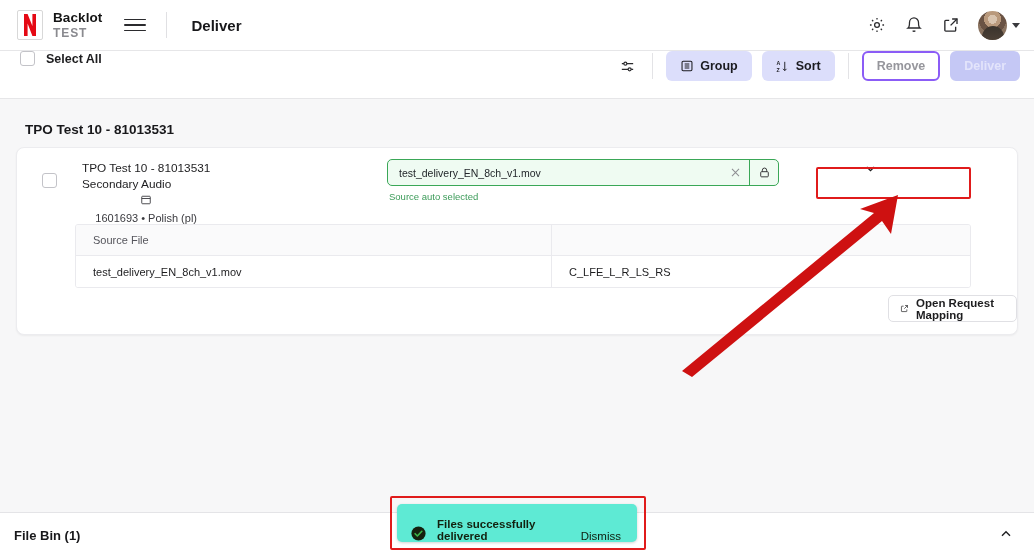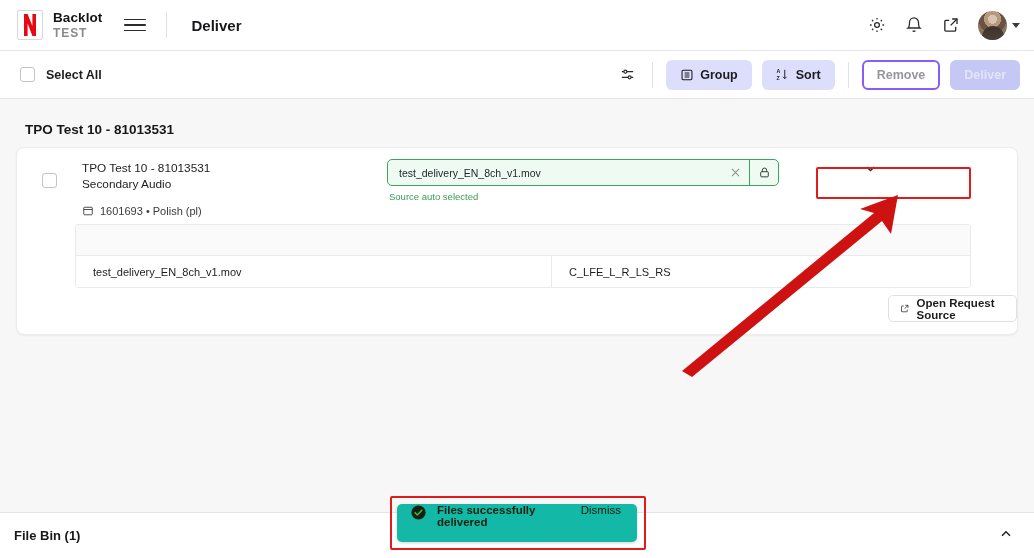--- a/index.html
+++ b/index.html
@@ -48,21 +48,21 @@
     width: 22px; height: 20px; transform: translateX(-50%);
     background: linear-gradient(180deg, #3a332c, #53453a);
     border-radius: 11px 11px 0 0;
   }
   .caret-down { width: 0; height: 0; border-left: 4px solid transparent; border-right: 4px solid transparent; border-top: 5px solid #3a3a3d; }
 
   
   .toolbar {
     position: absolute; top: 51px; left: 0; width: 1034px; height: 48px;
     background: #ffffff; border-bottom: 1px solid #e6e6e8;
-    display: flex; align-items: center;
+    display: flex; align-items: flex-start;
   }
   .checkbox {
     width: 15px; height: 15px; border: 1.4px solid #c3c3c8;
     border-radius: 3px; background: #fff; cursor: pointer; flex: none;
   }
   .select-all { display: flex; align-items: center; gap: 11px; margin-left: 20px; }
   .select-all-label { font-size: 12.5px; font-weight: bold; color: #1d1d1f; }
 
   .toolbar-right { margin-left: auto; display: flex; align-items: center; margin-right: 14px; }
   .tb-sep { width: 1px; height: 26px; background: #e3e3e6; margin: 0 13px; }
@@ -89,21 +89,21 @@
     background: #ffffff; border-radius: 8px; border: 1px solid #ececef;
     box-shadow: 0 1px 2px rgba(0,0,0,.05);
   }
 
   .row-head { position: relative; height: 64px; }
   .row-check { position: absolute; left: 25px; top: 25px; }
 
   .titles { position: absolute; left: 65px; top: 12px; }
   .t-main { font-size: 11.8px; color: #1d1d1f; line-height: 16px; }
   .t-sub { font-size: 11.8px; color: #1d1d1f; line-height: 16px; }
-  .t-meta { display: flex; align-items: center; gap: 6px; margin-top: 13px; }
+  .t-meta { display: flex; align-items: center; gap: 6px; margin-top: 2px; flex-direction: column; }
   .t-meta-text { font-size: 11px; color: #3a3a3f; }
 
   .file-field {
     position: absolute; left: 370px; top: 11px; width: 392px; height: 27px;
     border: 1.6px solid #3aa757; border-radius: 5px; background: #effbf2;
     display: flex; align-items: center;
   }
   .file-name { font-size: 10.5px; color: #23272b; margin-left: 11px; flex: 1; }
   .field-x { width: 26px; display: flex; align-items: center; justify-content: center; cursor: pointer; }
   .field-div { width: 1.5px; height: 27px; background: #3aa757; }
@@ -150,21 +150,21 @@
   .filebin {
     position: absolute; left: 0; bottom: 0; width: 1034px; height: 46px;
     background: #ffffff; border-top: 1px solid #e4e4e7;
     display: flex; align-items: center;
   }
   .filebin-title { margin-left: 14px; font-size: 13px; font-weight: bold; color: #18181b; }
   .filebin-chev { margin-left: auto; margin-right: 20px; cursor: pointer; }
 
   .toast {
     position: absolute; left: 397px; bottom: 16px; width: 240px; height: 38px;
-    background: #14b8a6; border-radius: 5px; display: flex; align-items: flex-start;
+    background: #5eead4; border-radius: 5px; display: flex; align-items: flex-end;
     box-shadow: 0 1px 3px rgba(0,0,0,.18);
   }
   .toast-check { margin-left: 13px; width: 17px; height: 17px; display: flex; }
   .toast-text { margin-left: 10px; font-size: 11.5px; font-weight: bold; color: #12210f; }
   .toast-dismiss { margin-left: auto; margin-right: 16px; font-size: 11.5px; font-weight: normal; color: #0f1d0d; cursor: pointer; }
 
   .anno-toast {
     position: absolute; left: 390px; bottom: 8px; width: 256px; height: 54px;
     border: 2.5px solid #e01b1b; border-radius: 2px; pointer-events: none;
   }
@@ -306,34 +306,35 @@
         <span class="chev-down">
           <svg width="15" height="15" viewBox="0 0 24 24" fill="none" stroke="#1d1d1f" stroke-width="2.1">
             <path d="M6 9.5l6 6 6-6"></path>
           </svg>
         </span>
       </div>
     </div>
 
     <div class="tbl">
       <div class="tbl-head">
+        <div class="th col1">Source File</div>
       </div>
       <div class="tbl-row">
         <div class="td col1">test_delivery_EN_8ch_v1.mov</div>
         <div class="td col2">C_LFE_L_R_LS_RS</div>
       </div>
     </div>
 
     <div class="open-req">
       <svg width="13" height="13" viewBox="0 0 24 24" fill="none" stroke="#1d1d1f" stroke-width="1.8">
         <path d="M13.5 4H20v6.5"></path>
           <path d="M20 4l-8.5 8.5"></path>
         <path d="M18.2 14.4V19a1.2 1.2 0 0 1-1.2 1.2H5A1.2 1.2 0 0 1 3.8 19V7A1.2 1.2 0 0 1 5 5.8h4.6"></path>
       </svg>
-      <span>Open Request Source</span>
+      <span>Open Request Mapping</span>
     </div>
   </div>
 
   <div class="anno-badge"></div>
 
   <div class="arrow">
     <svg width="260" height="200" viewBox="0 0 260 200">
       <path d="M22 186 L214 28 L200 24 L238 10 L231 49 L222 36 L32 192 Z" fill="#ce1111"></path>
     </svg>
   </div>

